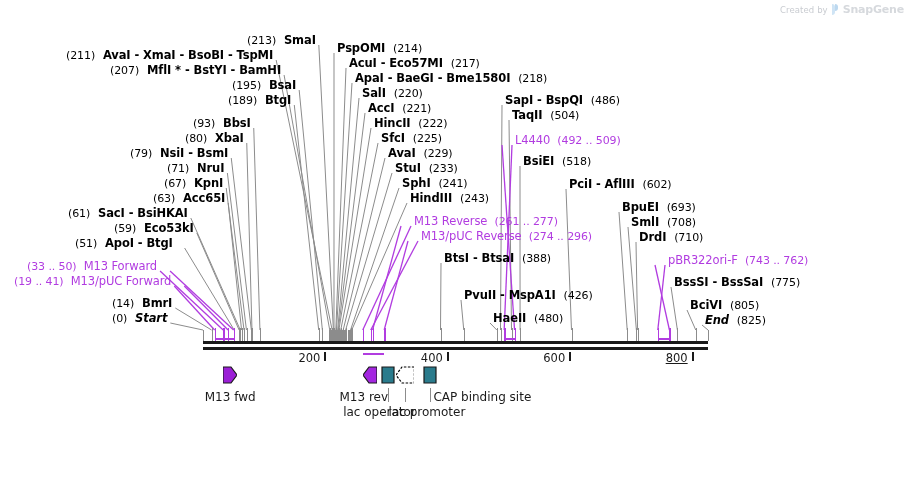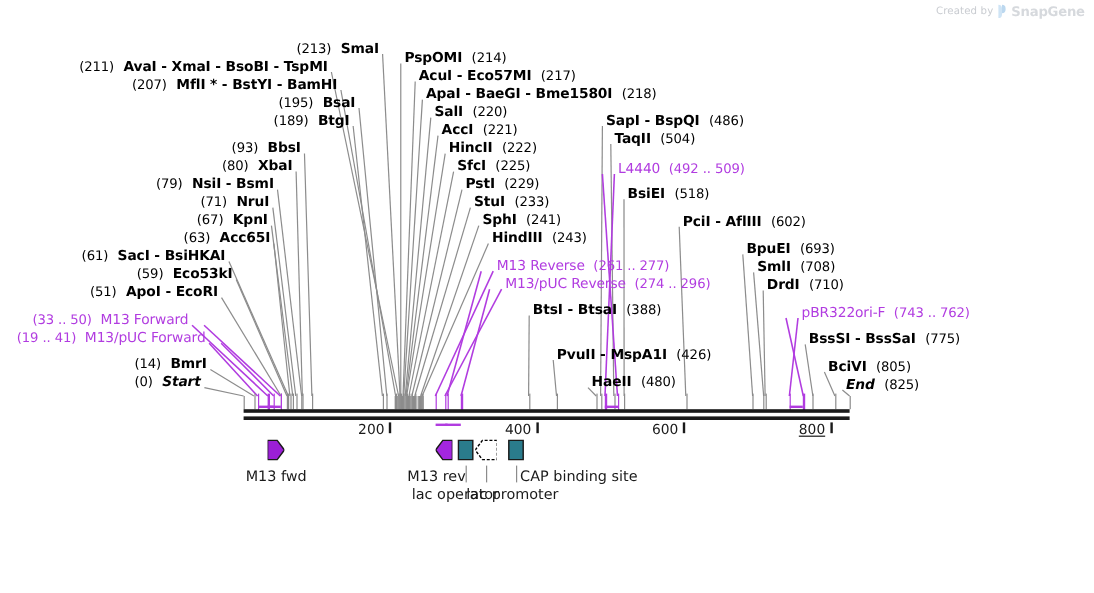--- a/index.html
+++ b/index.html
@@ -219,31 +219,31 @@
       <div class="lbl enz" style="left: 232px; top: 79px;"><span class="pos">(195)</span>&nbsp;&nbsp;<span>BsaI</span></div>
       <div class="lbl enz" style="left: 228px; top: 94px;"><span class="pos">(189)</span>&nbsp;&nbsp;<span>BtgI</span></div>
       <div class="lbl enz" style="left: 193px; top: 117px;"><span class="pos">(93)</span>&nbsp;&nbsp;<span>BbsI</span></div>
       <div class="lbl enz" style="left: 185px; top: 132px;"><span class="pos">(80)</span>&nbsp;&nbsp;<span>XbaI</span></div>
       <div class="lbl enz" style="left: 130px; top: 147px;"><span class="pos">(79)</span>&nbsp;&nbsp;<span>NsiI - BsmI</span></div>
       <div class="lbl enz" style="left: 167px; top: 162px;"><span class="pos">(71)</span>&nbsp;&nbsp;<span>NruI</span></div>
       <div class="lbl enz" style="left: 164px; top: 177px;"><span class="pos">(67)</span>&nbsp;&nbsp;<span>KpnI</span></div>
       <div class="lbl enz" style="left: 153px; top: 192px;"><span class="pos">(63)</span>&nbsp;&nbsp;<span>Acc65I</span></div>
       <div class="lbl enz" style="left: 68px; top: 207px;"><span class="pos">(61)</span>&nbsp;&nbsp;<span>SacI - BsiHKAI</span></div>
       <div class="lbl enz" style="left: 114px; top: 222px;"><span class="pos">(59)</span>&nbsp;&nbsp;<span>Eco53kI</span></div>
-      <div class="lbl enz" style="left: 75px; top: 237px;"><span class="pos">(51)</span>&nbsp;&nbsp;<span>ApoI - EcoRI</span></div>
+      <div class="lbl enz" style="left: 75px; top: 237px;"><span class="pos">(51)</span>&nbsp;&nbsp;<span>ApoI - BtgI</span></div>
       <div class="lbl enz" style="left: 112px; top: 297px;"><span class="pos">(14)</span>&nbsp;&nbsp;<span>BmrI</span></div>
       <div class="lbl enz" style="left: 112px; top: 312px;"><span class="pos">(0)</span>&nbsp;&nbsp;<span class="ital">Start</span></div>
       <div class="lbl enz" style="left: 337px; top: 42px;"><span>PspOMI</span>&nbsp;&nbsp;<span class="pos">(214)</span></div>
       <div class="lbl enz" style="left: 349px; top: 57px;"><span>AcuI - Eco57MI</span>&nbsp;&nbsp;<span class="pos">(217)</span></div>
       <div class="lbl enz" style="left: 355px; top: 72px;"><span>ApaI - BaeGI - Bme1580I</span>&nbsp;&nbsp;<span class="pos">(218)</span></div>
       <div class="lbl enz" style="left: 362px; top: 87px;"><span>SalI</span>&nbsp;&nbsp;<span class="pos">(220)</span></div>
       <div class="lbl enz" style="left: 368px; top: 102px;"><span>AccI</span>&nbsp;&nbsp;<span class="pos">(221)</span></div>
       <div class="lbl enz" style="left: 374px; top: 117px;"><span>HincII</span>&nbsp;&nbsp;<span class="pos">(222)</span></div>
       <div class="lbl enz" style="left: 381px; top: 132px;"><span>SfcI</span>&nbsp;&nbsp;<span class="pos">(225)</span></div>
-      <div class="lbl enz" style="left: 388px; top: 147px;"><span>PstI</span>&nbsp;&nbsp;<span class="pos">(229)</span></div>
+      <div class="lbl enz" style="left: 388px; top: 147px;"><span>AvaI</span>&nbsp;&nbsp;<span class="pos">(229)</span></div>
       <div class="lbl enz" style="left: 395px; top: 162px;"><span>StuI</span>&nbsp;&nbsp;<span class="pos">(233)</span></div>
       <div class="lbl enz" style="left: 402px; top: 177px;"><span>SphI</span>&nbsp;&nbsp;<span class="pos">(241)</span></div>
       <div class="lbl enz" style="left: 410px; top: 192px;"><span>HindIII</span>&nbsp;&nbsp;<span class="pos">(243)</span></div>
       <div class="lbl enz" style="left: 444px; top: 252px;"><span>BtsI - BtsaI</span>&nbsp;&nbsp;<span class="pos">(388)</span></div>
       <div class="lbl enz" style="left: 464px; top: 289px;"><span>PvuII - MspA1I</span>&nbsp;&nbsp;<span class="pos">(426)</span></div>
       <div class="lbl enz" style="left: 493px; top: 312px;"><span>HaeII</span>&nbsp;&nbsp;<span class="pos">(480)</span></div>
       <div class="lbl enz" style="left: 505px; top: 94px;"><span>SapI - BspQI</span>&nbsp;&nbsp;<span class="pos">(486)</span></div>
       <div class="lbl enz" style="left: 512px; top: 109px;"><span>TaqII</span>&nbsp;&nbsp;<span class="pos">(504)</span></div>
       <div class="lbl enz" style="left: 523px; top: 155px;"><span>BsiEI</span>&nbsp;&nbsp;<span class="pos">(518)</span></div>
       <div class="lbl enz" style="left: 569px; top: 178px;"><span>PciI - AflIII</span>&nbsp;&nbsp;<span class="pos">(602)</span></div>

